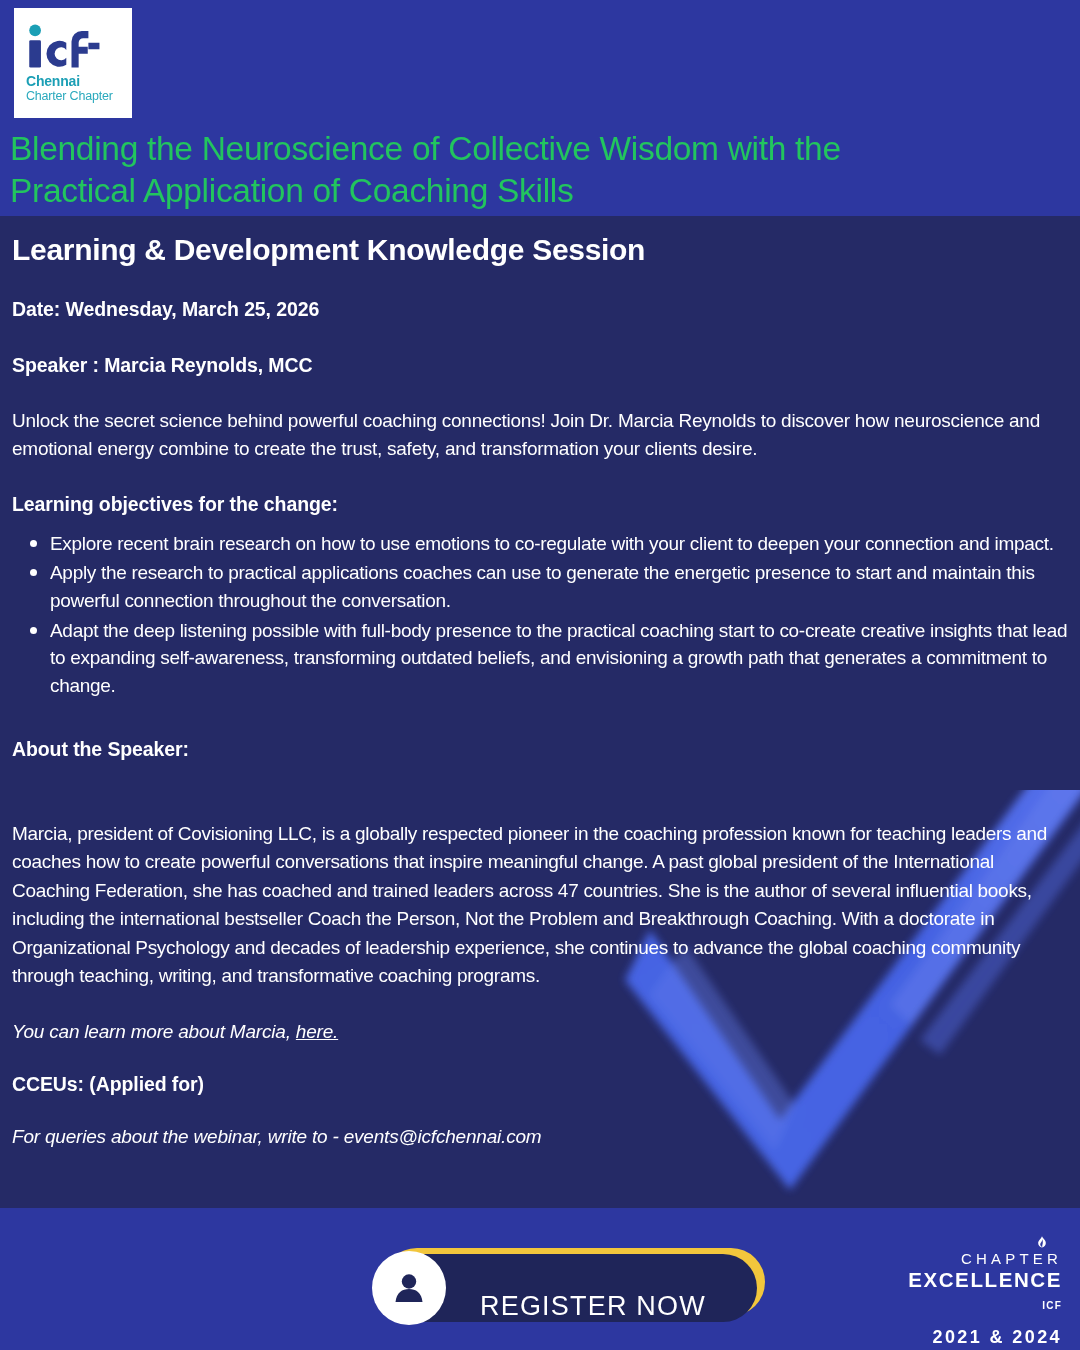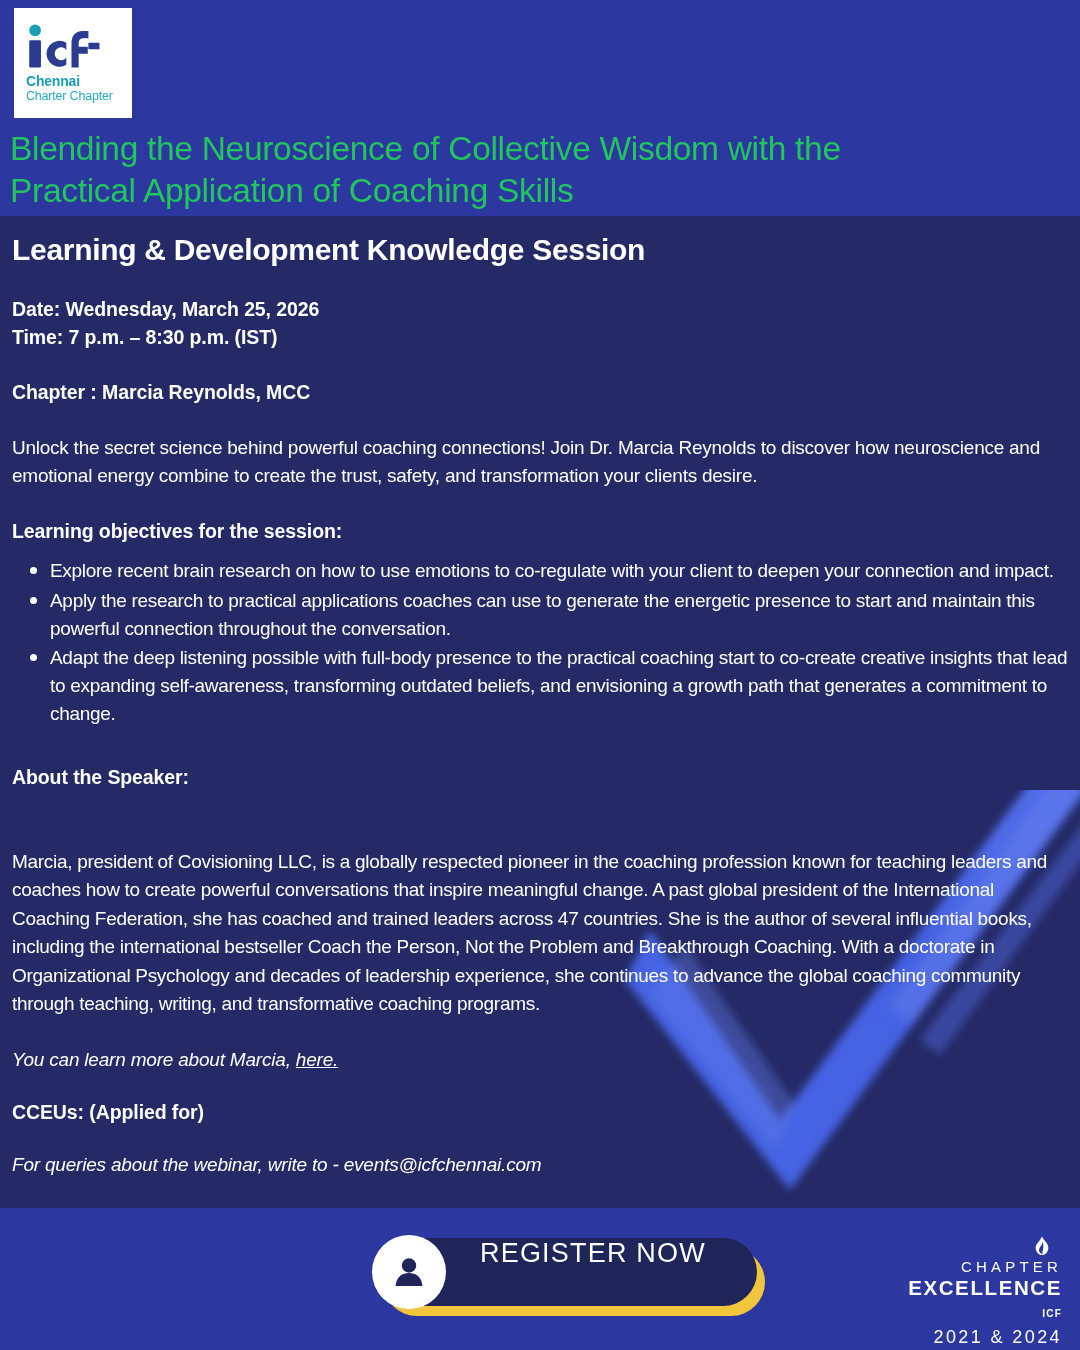--- a/index.html
+++ b/index.html
@@ -166,25 +166,25 @@
     left:375px; top:1238px;
     width:390px; height:80px;
   }
   .register-shadow {
     position:absolute; left:8px; top:10px;
     width:382px; height:68px;
     background:#f2c63c;
     border-radius:40px;
   }
   .register-btn {
-    position:absolute; left:0; top:0;
+    position:absolute; left:0; top:16px;
     width:382px; height:68px;
     background:#1f2559;
     border-radius:40px;
-    display:flex; align-items:flex-start;
+    display:flex; align-items:flex-end;
     cursor:pointer; border:none;
   }
   .reg-icon-circle {
     position:absolute; left:-3px; top:-3px;
     width:74px; height:74px;
     background:#ffffff; border-radius:50%;
     display:flex; align-items:center; justify-content:center;
   }
   .reg-label {
     color:#ffffff;
@@ -208,21 +208,21 @@
   .badge-excellence {
     font-size:20.5px; letter-spacing:1.6px;
     font-weight:bold; margin-top:1px;
   }
   .badge-icf {
     font-size:10px; letter-spacing:1.2px;
     font-weight:bold; margin-top:8px;
   }
   .badge-years {
     font-size:18px; letter-spacing:2.4px;
-    font-weight:normal; margin-top:8px;
+    font-weight:bold; margin-top:16px;
   }
 </style>
 </head>
 <body>
 
 <div id="poster">
 
   <svg class="check-deco" viewBox="0 0 500 430" xmlns="http://www.w3.org/2000/svg">
     <defs>
       <linearGradient id="ckg" x1="0" y1="1" x2="1" y2="0">
@@ -292,33 +292,32 @@
         <path d="M85 121 q15 13 30 0" stroke="#a8604f" stroke-width="2" fill="none"></path>
       </svg>
     </div>
   </div>
 
   <div class="body-wrap">
 
     <div class="session-title">Learning &amp; Development Knowledge Session</div>
 
     <div class="meta-line">Date: Wednesday, March 25, 2026</div>
-    <div class="meta-line">Time: 7 p.m. – 8:30 p.m. (IST)</div>
-
-    <div class="spacer-md"></div>
-
-    <div class="speaker-line">Chapter : Marcia Reynolds, MCC</div>
+
+    <div class="spacer-md"></div>
+
+    <div class="speaker-line">Speaker : Marcia Reynolds, MCC</div>
 
     <div class="spacer-md"></div>
 
     <div class="intro-para">Unlock the secret science behind powerful coaching connections! Join Dr. Marcia Reynolds to discover how neuroscience and emotional energy combine to create the trust, safety, and transformation your clients desire.</div>
 
     <div class="spacer-md"></div>
 
-    <div class="subhead">Learning objectives for the session:</div>
+    <div class="subhead">Learning objectives for the change:</div>
 
     <ul class="objectives">
       <li>Explore recent brain research on how to use emotions to co-regulate with your client to deepen your connection and impact.</li>
       <li>Apply the research to practical applications coaches can use to generate the energetic presence to start and maintain this powerful connection throughout the conversation.</li>
       <li>Adapt the deep listening possible with full-body presence to the practical coaching start to co-create creative insights that lead to expanding self-awareness, transforming outdated beliefs, and envisioning a growth path that generates a commitment to change.</li>
     </ul>
 
     <div class="spacer-md"></div>
 
     <div class="subhead">About the Speaker:</div>

